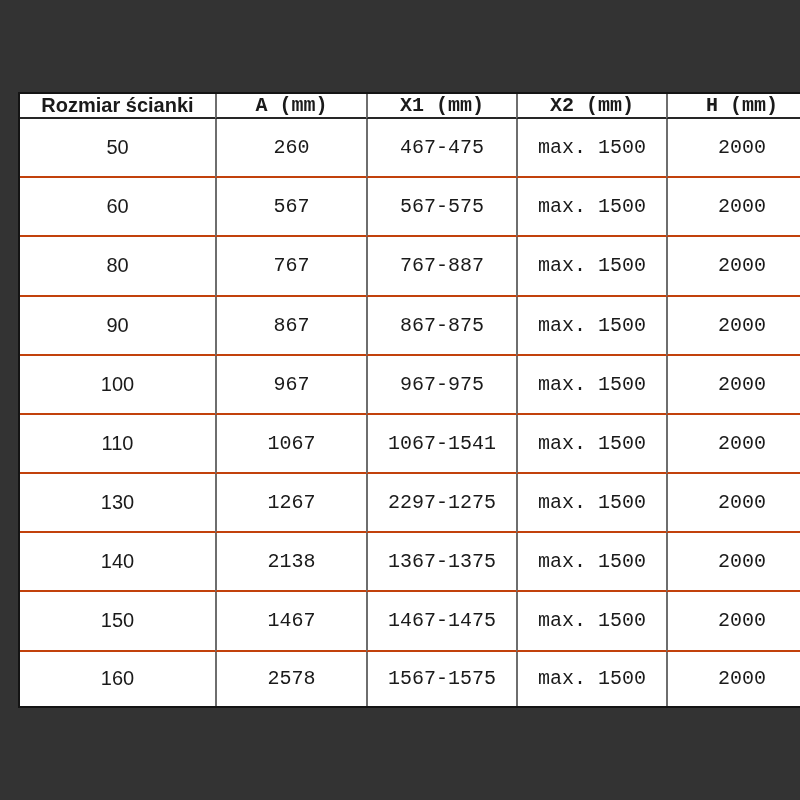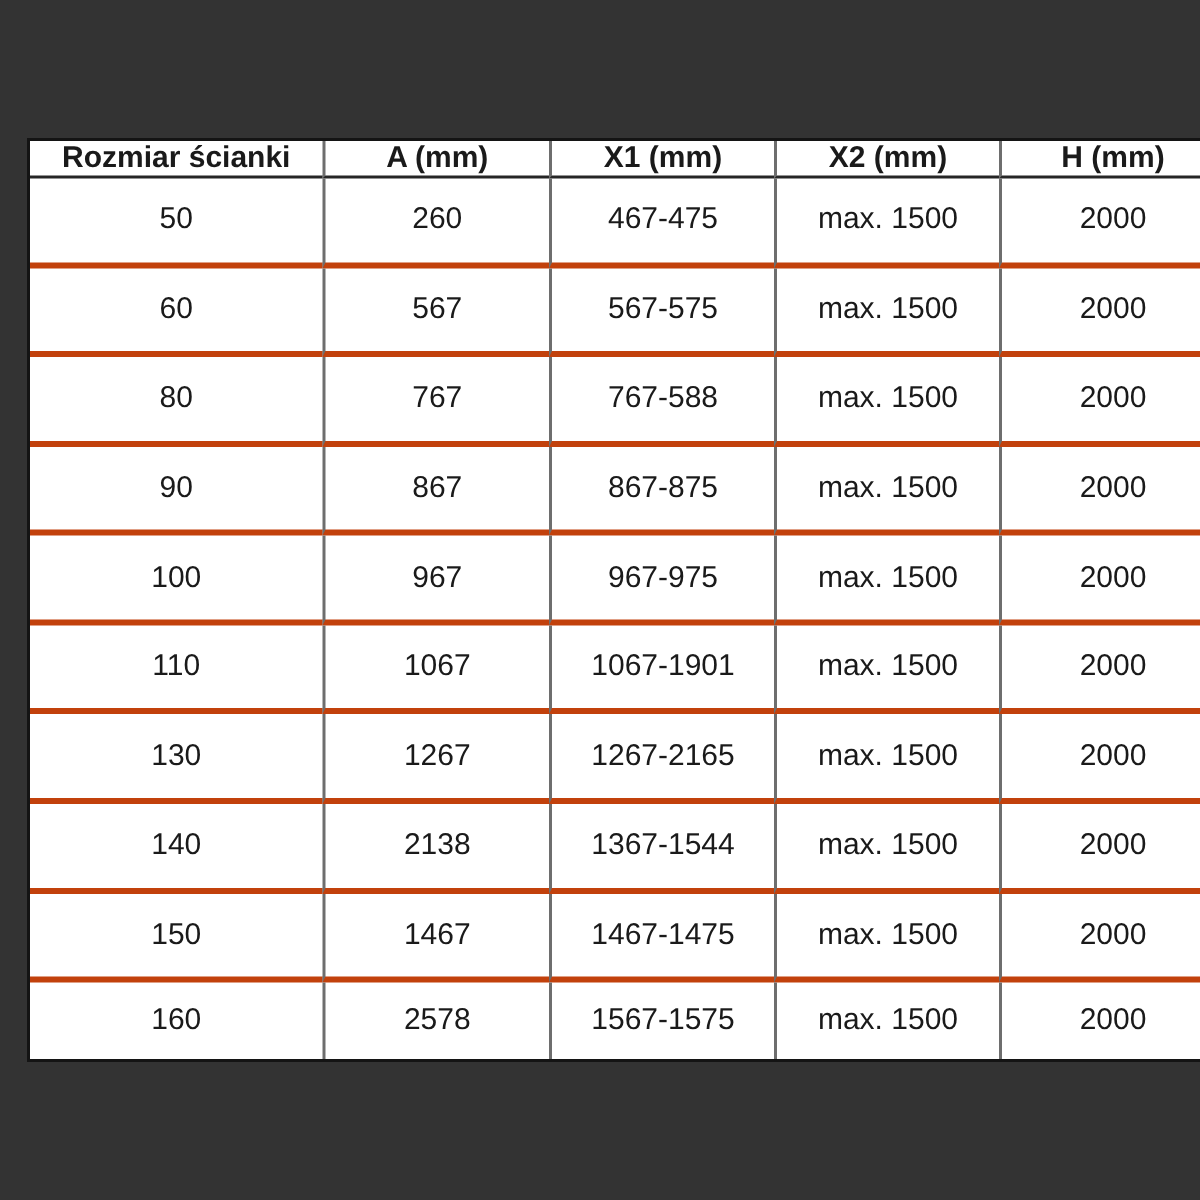--- a/index.html
+++ b/index.html
@@ -48,23 +48,24 @@
   table.spec th {
     font-weight: 700;
     border-bottom: 2px solid #262626;
   }
   table.spec td {
     font-weight: 400;
   }
   table.spec th + th,
   table.spec td + td {
     border-left: 2px solid #6e6e6e;
+    font-family: Liberation Mono, monospace;
   }
   table.spec tbody tr td {
-    border-bottom: 4px solid #c2410c;
+    border-bottom: 2px solid #c2410c;
   }
   table.spec tbody tr:last-child td {
     border-bottom: none;
   }
   col.c-size { width: 195px; }
   col.c-a    { width: 151px; }
   col.c-x1   { width: 150px; }
   col.c-x2   { width: 150px; }
   col.c-h    { width: 150px; }
 </style>
@@ -101,56 +102,56 @@
         <tr>
           <td>60</td>
           <td>567</td>
           <td>567-575</td>
           <td>max. 1500</td>
           <td>2000</td>
         </tr>
         <tr>
           <td>80</td>
           <td>767</td>
-          <td>767-588</td>
+          <td>767-887</td>
           <td>max. 1500</td>
           <td>2000</td>
         </tr>
         <tr>
           <td>90</td>
           <td>867</td>
           <td>867-875</td>
           <td>max. 1500</td>
           <td>2000</td>
         </tr>
         <tr>
           <td>100</td>
           <td>967</td>
           <td>967-975</td>
           <td>max. 1500</td>
           <td>2000</td>
         </tr>
         <tr>
           <td>110</td>
           <td>1067</td>
-          <td>1067-1901</td>
+          <td>1067-1541</td>
           <td>max. 1500</td>
           <td>2000</td>
         </tr>
         <tr>
           <td>130</td>
           <td>1267</td>
-          <td>1267-2165</td>
+          <td>2297-1275</td>
           <td>max. 1500</td>
           <td>2000</td>
         </tr>
         <tr>
           <td>140</td>
           <td>2138</td>
-          <td>1367-1544</td>
+          <td>1367-1375</td>
           <td>max. 1500</td>
           <td>2000</td>
         </tr>
         <tr>
           <td>150</td>
           <td>1467</td>
           <td>1467-1475</td>
           <td>max. 1500</td>
           <td>2000</td>
         </tr>

